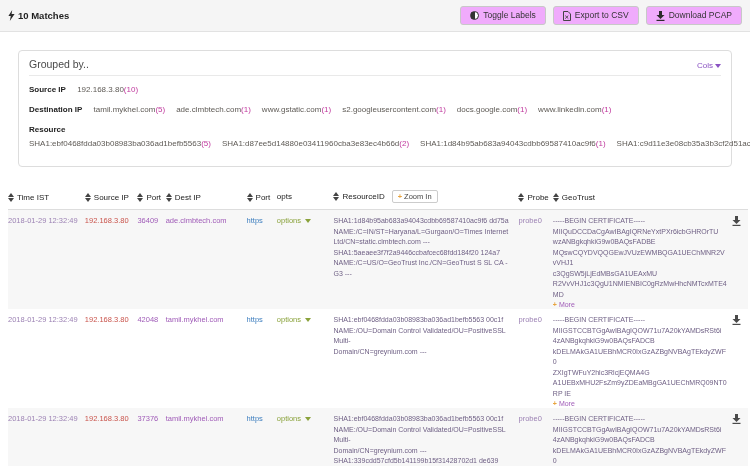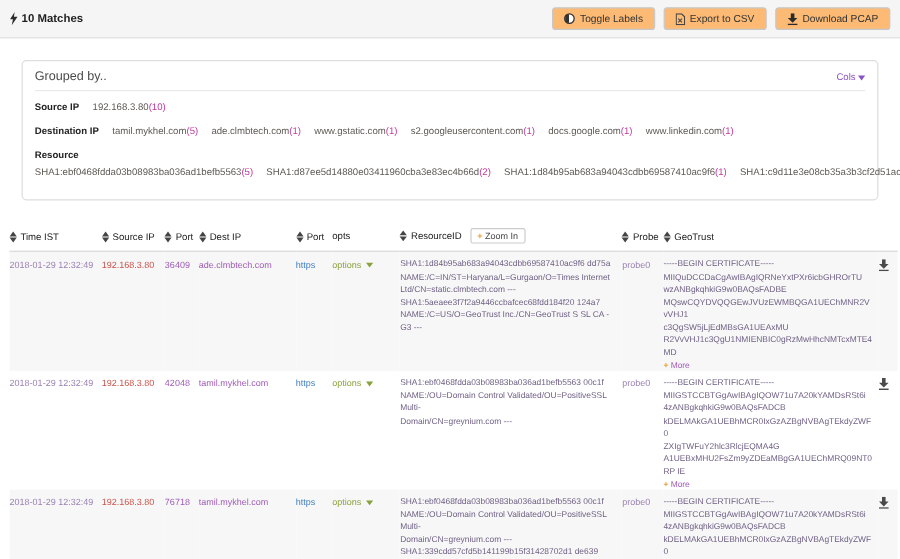--- a/index.html
+++ b/index.html
@@ -13,21 +13,21 @@
   .topbar {
     display:flex; align-items:center; height:32px;
     background:#f5f5f5; border-bottom:1px solid #e2e2e2; padding:0 8px;
   }
   .bolt-wrap { display:inline-flex; margin-right:3px; }
   .topbar-title { font-size:9.5px; font-weight:bold; color:#1f1f1f; }
   .topbar-buttons { margin-left:auto; display:flex; gap:7px; }
   .btn {
     display:inline-flex; align-items:center; gap:4px;
     font-family:inherit; font-size:8.5px; color:#333;
-    background:#fdba74; border:1px solid #c8c8c8; border-radius:3px;
+    background:#f0abfc; border:1px solid #c8c8c8; border-radius:3px;
     padding:3px 9px; cursor:pointer; line-height:1.2; height:19px;
   }
   .toggle-glyph {
     width:9px; height:9px; border-radius:50%;
     border:1px solid #333;
     background:linear-gradient(90deg,#333 50%,#fff 50%);
     display:inline-block;
   }
   
   .panel {
@@ -289,21 +289,21 @@
         <svg width="9" height="10" viewBox="0 0 9 10">
                 <path d="M3 0 H6 V4 H8.5 L4.5 8 L0.5 4 H3 Z" fill="#4a4a4a"></path>
                 <rect x="0.5" y="8.8" width="8" height="1.2" fill="#4a4a4a"></rect>
               </svg>
       </span>
     </td>
   </tr>
         <tr class="stripe">
     <td><a class="c-time">2018-01-29 12:32:49</a></td>
     <td><a class="c-srcip">192.168.3.80</a></td>
-    <td><a class="c-port">76718</a></td>
+    <td><a class="c-port">37376</a></td>
     <td><a class="c-dest">tamil.mykhel.com</a></td>
     <td><a class="c-proto">https</a></td>
     <td><a class="c-opts"><span class="opts-label">options </span><span class="caret"></span></a></td>
     <td>
             <div class="c-resource">SHA1:ebf0468fdda03b08983ba036ad1befb5563 00c1f
 NAME:/OU=Domain Control Validated/OU=PositiveSSL Multi-
 Domain/CN=greynium.com ---
 SHA1:339cdd57cfd5b141199b15f31428702d1 de639
 NAME:/C=GB/ST=Greater Manchester/L=Salford/O=COMODO
 CA Limited/CN=COMODO RSA Dom ain Validation Secure

